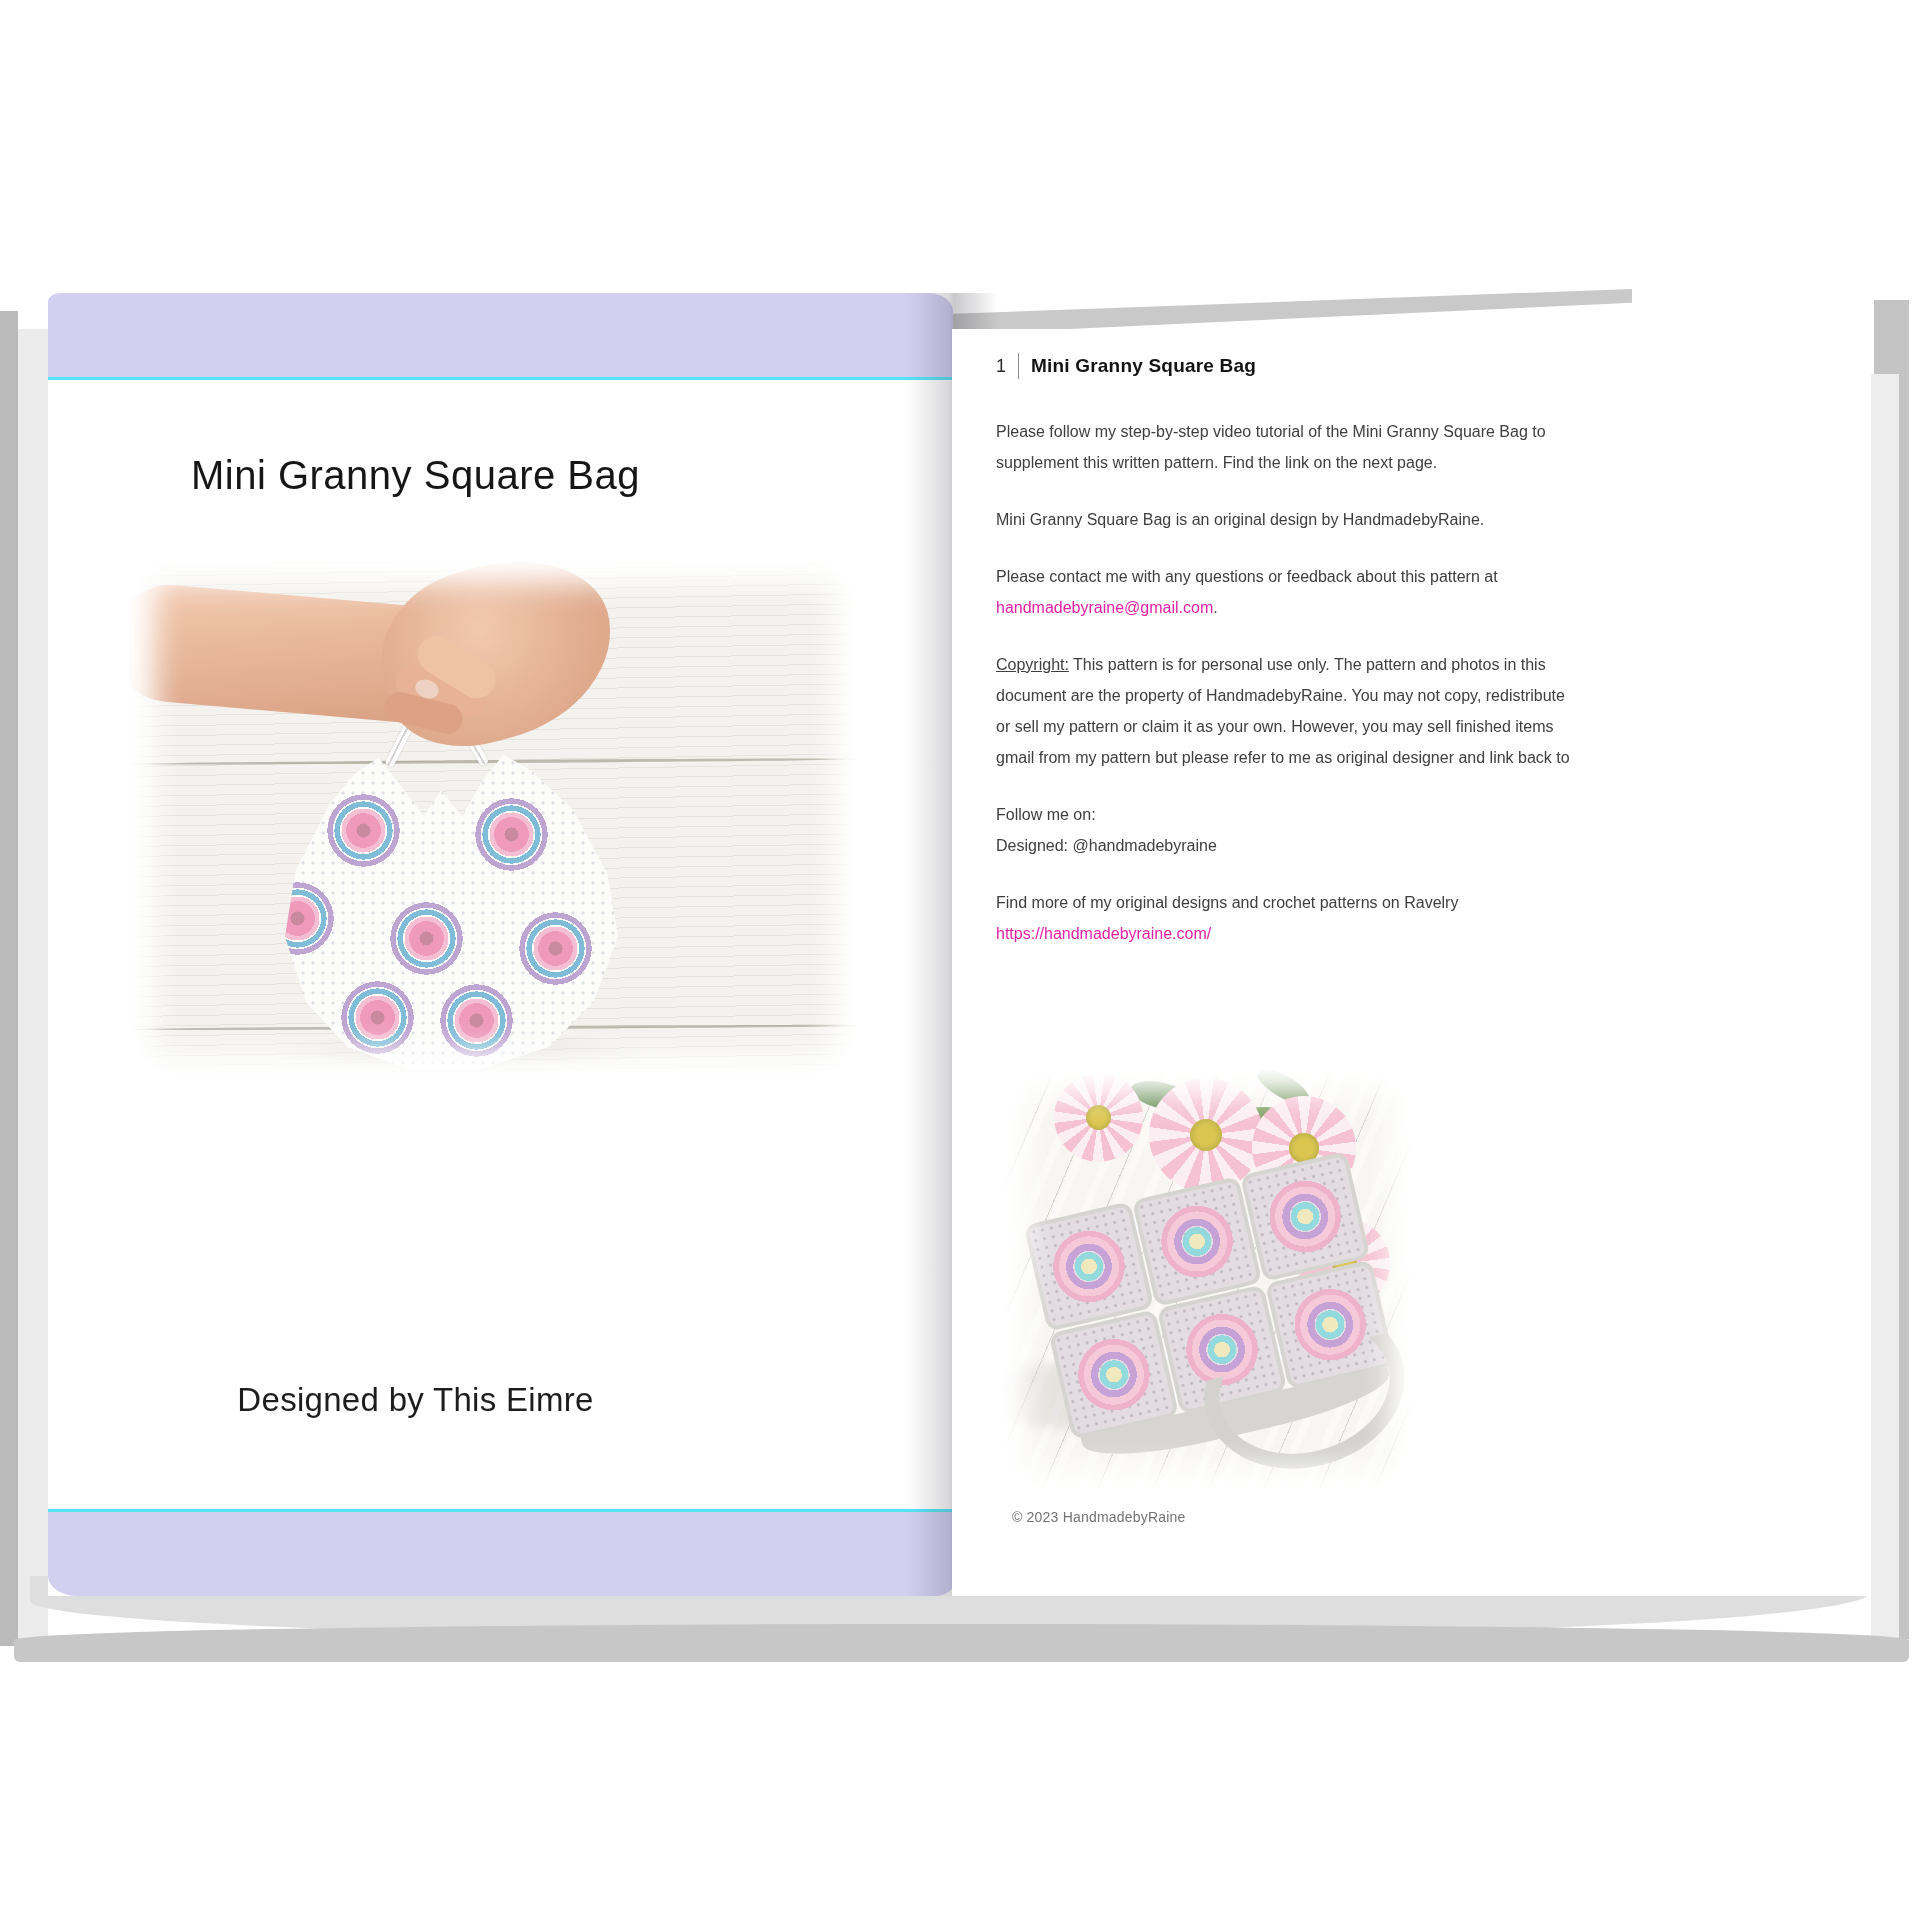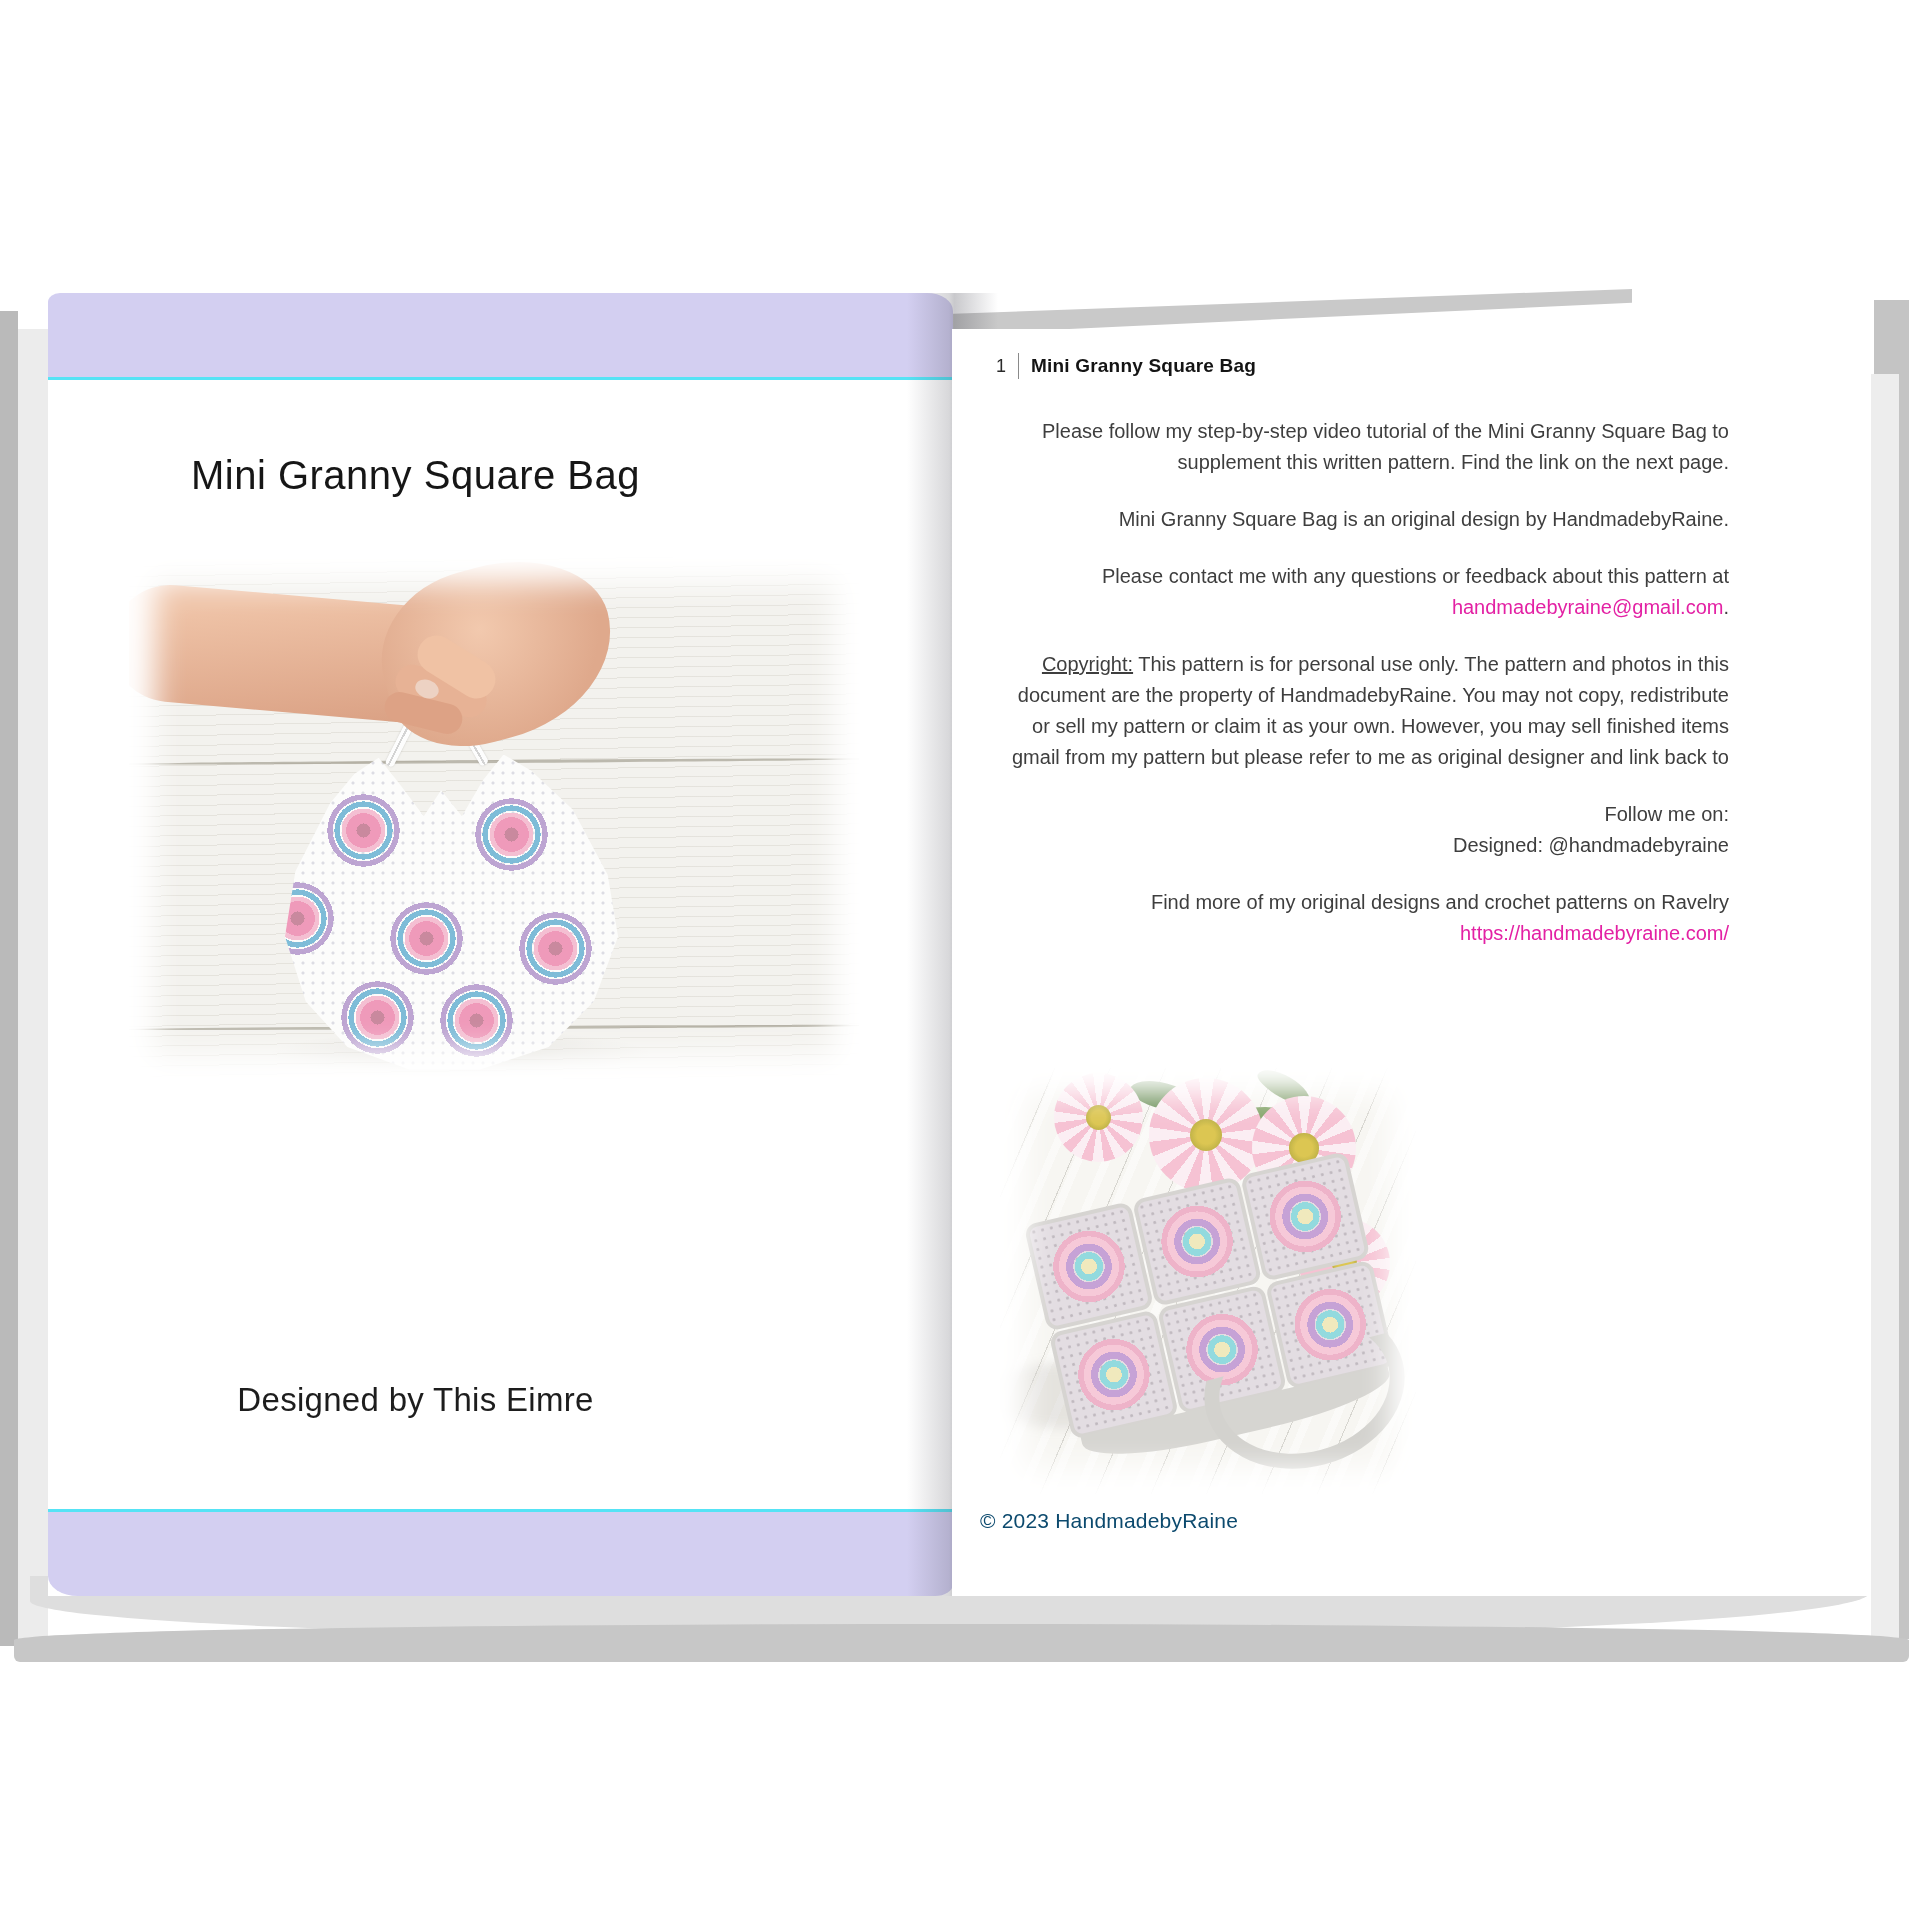--- a/index.html
+++ b/index.html
@@ -68,24 +68,24 @@
          background:linear-gradient(to right,rgba(0,0,0,0) 0%,rgba(60,60,72,.20) 46%,rgba(60,60,72,.28) 52%,rgba(0,0,0,0) 100%);}
 
   
   .page-right{left:952px;top:329px;width:919px;height:1267px;background:#ffffff;}
   .pr-header{left:44px;top:24px;display:flex;align-items:center;}
   .pg-num{font-size:18px;color:#2a2a2a;}
   .pg-div{width:1px;height:26px;background:#8a8a8a;margin:0 12px;}
   .pg-title{font-weight:bold;font-size:19px;color:#141414;letter-spacing:0.2px;}
   .pr-body{left:44px;top:87px;width:733px;}
   .para{margin-bottom:26px;}
-  .tline{font-size:20px;line-height:31px;color:#3e3e3e;white-space:pre;text-align:right;}
+  .tline{font-size:16px;line-height:31px;color:#3e3e3e;white-space:pre;}
   .link{color:#e321a4;cursor:pointer;}
   .ul{text-decoration:underline;}
-  .pr-footer{left:28px;top:1180px;font-size:21px;color:#0c4a6e;letter-spacing:0.2px;}
+  .pr-footer{left:60px;top:1180px;font-size:14px;color:#737373;letter-spacing:0.2px;}
 
   
   .photo2{left:48px;top:739px;width:416px;height:426px;background:#f7f6f2;overflow:hidden;}
   .photo2 .planks{left:0;top:0;width:100%;height:100%;
       background:repeating-linear-gradient(113deg,rgba(150,148,138,0) 0 50px,rgba(150,148,138,.33) 50px 51px),
                  repeating-linear-gradient(113deg,rgba(255,255,255,.45) 0 8px,rgba(0,0,0,0) 8px 26px);}
   .smudge{left:-12px;top:295px;width:149px;height:65px;border-radius:50%;background:rgba(118,115,104,.14);filter:blur(6px);}
   .leaf{background:#7b9a64;border-radius:50% 50% 50% 50% / 60% 60% 40% 40%;}
   .leaf1{left:129px;top:15px;width:69px;height:26px;transform:rotate(15deg);background:#6f925c;}
   .leaf2{left:213px;top:40px;width:79px;height:24px;transform:rotate(-8deg);background:#85a56b;}

